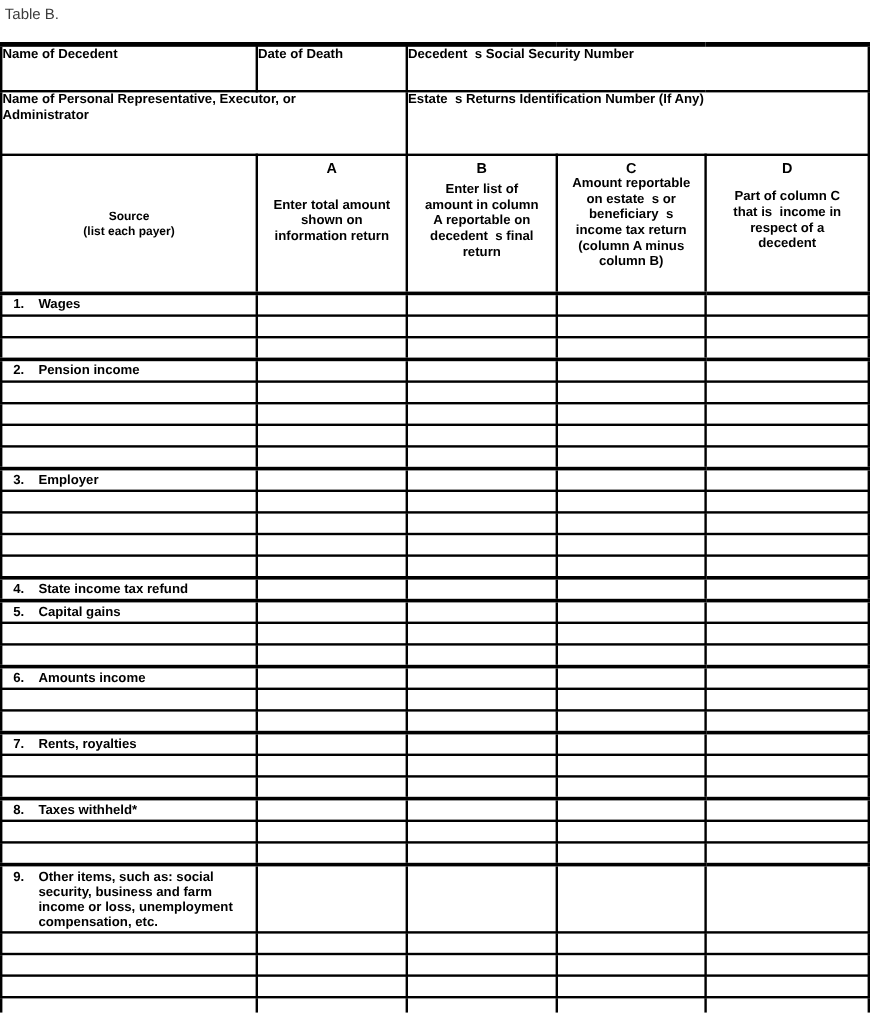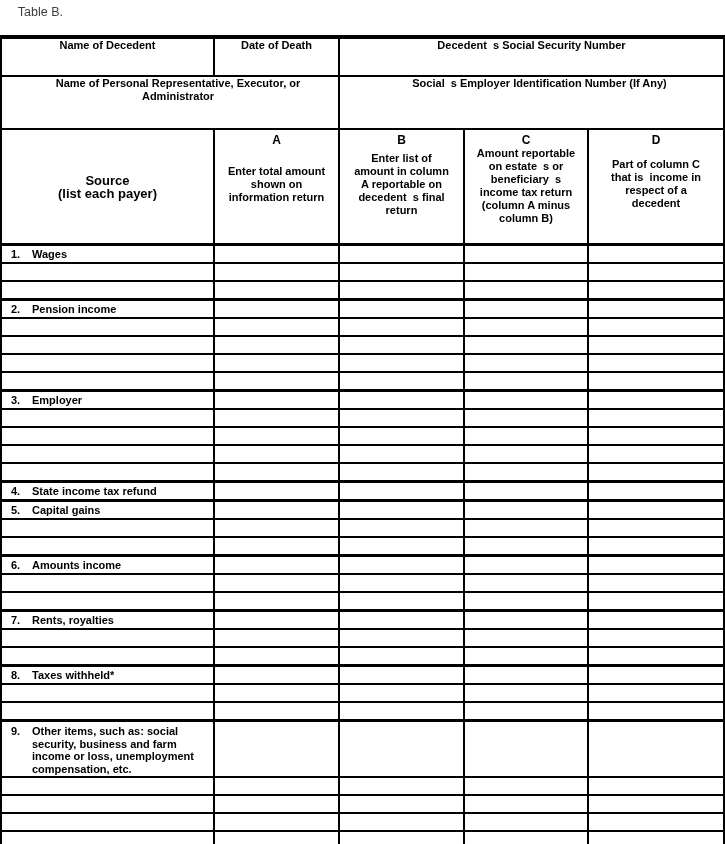--- a/index.html
+++ b/index.html
@@ -4,44 +4,44 @@
 <style>
   html, body { margin:0; padding:0; background:#fff; }
   .page {
     width:725px; height:844px; background:#fff; overflow:hidden;
     font-family:"Liberation Sans", sans-serif; color:#000; position:relative;
   }
   
   .title-block { display:flex; padding:6px 2px 0 4px; height:27px; }
   .title-prefix {
     flex:none; width:59px; font-size:12.5px; font-weight:normal; color:#3d3d3d;
-    line-height:13px; white-space:pre;text-align:right;
+    line-height:13px; white-space:pre;
   }
   .title-text {
     flex:1; font-size:12.5px; font-weight:bold; color:#000;
     line-height:13px; white-space:pre; letter-spacing:0.2px;
   }
   
   table.worksheet {
     border-collapse:collapse; table-layout:fixed; width:723px;
     border:2px solid #000; border-top:4px solid #000; margin-top:2px;
   }
   table.worksheet td { border:2px solid #000; padding:0; overflow:hidden; }
   
   tr.hrow1 td { height:36px; }
-  tr.hrow2 td { height:51px;padding-left:16px; }
+  tr.hrow2 td { height:51px; }
   td.hcell {
-    vertical-align:top; text-align:center; font-size:11px; font-weight:bold;
+    vertical-align:top; text-align:left; font-size:11px; font-weight:bold;
     padding:3px 5px; line-height:12.5px; white-space:pre;
   }
   
   tr.colhead td { height:91px; vertical-align:top; }
   .srchead {
     height:113px; display:flex; align-items:center; justify-content:center;
-    text-align:center; font-size:13px; font-weight:bold; line-height:13px; white-space:pre;
+    text-align:center; font-size:10px; font-weight:bold; line-height:13px; white-space:pre;
   }
   .colhead-flex { display:flex; flex-direction:column; height:91px; }
   .col-letter { flex:none; padding-top:3px; text-align:center; font-size:12px; font-weight:bold; }
   .col-desc {
     flex:1; display:flex; align-items:center; justify-content:center;
     text-align:center; font-size:11px; font-weight:bold; line-height:13px; white-space:pre;
   }
   
   tr.body-row td { height:16px; }
   tr.label-row > td { border-top:3px solid #000; }
@@ -74,21 +74,21 @@
     </colgroup>
     <tbody id="worksheet-body">
       <tr class="hrow1">
         <td class="hcell">Name of Decedent</td>
         <td class="hcell">Date of Death</td>
         <td class="hcell" colspan="3">Decedent  s Social Security Number</td>
       </tr>
       <tr class="hrow2">
         <td class="hcell" colspan="2">Name of Personal Representative, Executor, or
 Administrator</td>
-        <td class="hcell" colspan="3">Social  s Employer Identification Number (If Any)</td>
+        <td class="hcell" colspan="3">Estate  s Returns Identification Number (If Any)</td>
       </tr>
       <tr class="colhead">
         <td>
           <div class="srchead">Source
 (list each payer)</div>
         </td>
         <td>
           <div class="colhead-flex">
             <div class="col-letter">A</div>
             <div class="col-desc">Enter total amount

